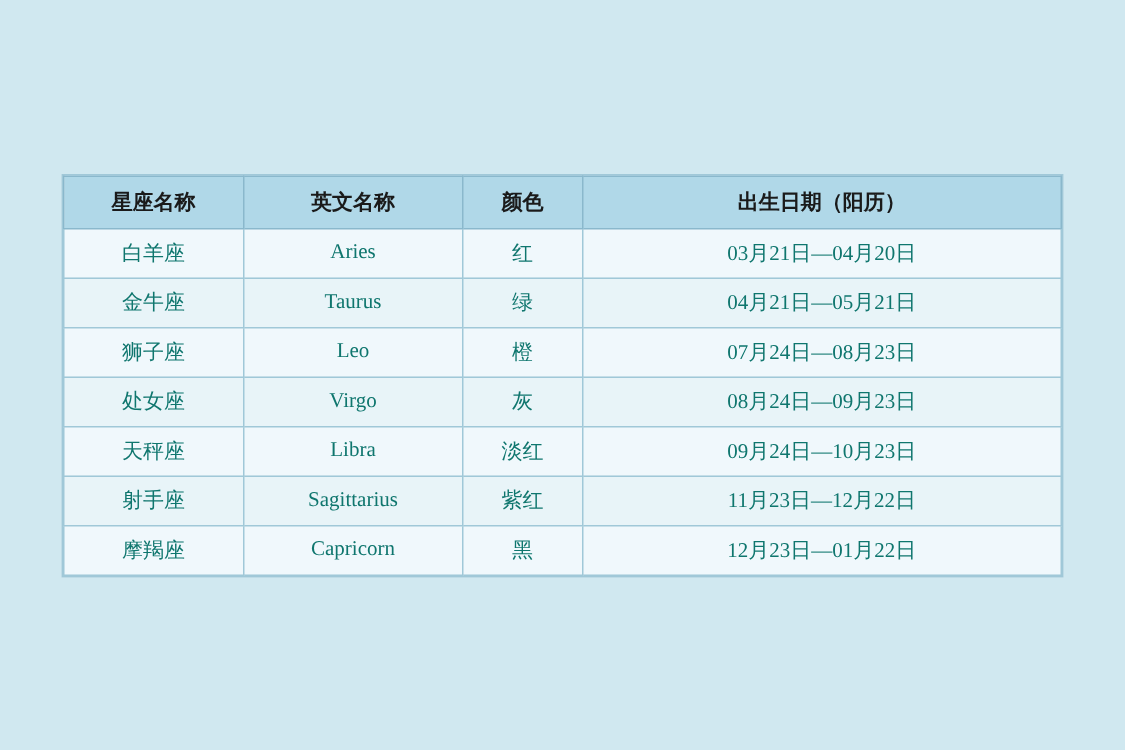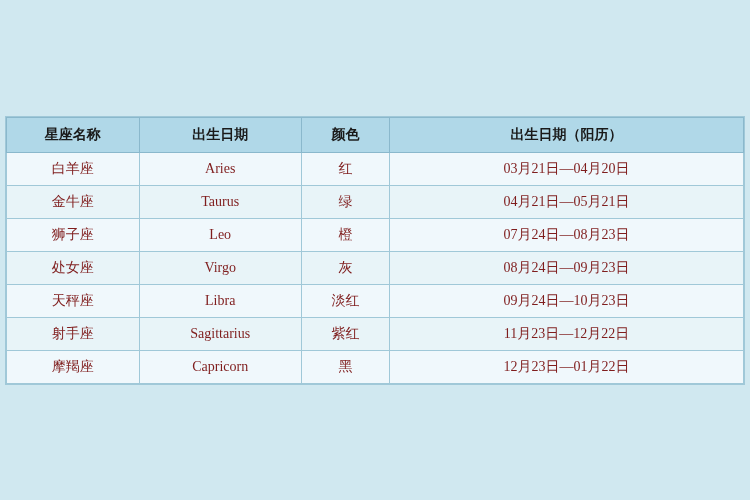--- a/index.html
+++ b/index.html
@@ -15,21 +15,21 @@
       display: flex;
       align-items: center;
       justify-content: center;
       font-family: "SimSun", "宋体", serif;
       font-size: 14px;
     }
 
     .table-container {
       background-color: #e8f4f8;
       border: 1px solid #a0c8d8;
-      width: 740px;
+      width: 668px;
     }
 
     table {
       width: 100%;
       border-collapse: collapse;
     }
 
     thead tr {
       background-color: #b0d8e8;
     }
@@ -48,38 +48,38 @@
     }
 
     tbody tr:nth-child(even) {
       background-color: #e8f4f8;
     }
 
     tbody td {
       border: 1px solid #a0c8d8;
       padding: 7px 12px;
       text-align: center;
-      color: #7f1d1d;
+      color: #0f766e;
       font-size: 14px;
     }
 
     .col-chinese { width: 18%; }
     .col-english { width: 22%; }
     .col-color   { width: 12%; }
     .col-date    { width: 48%; }
   </style>
 </head>
 <body>
 
 <div class="table-container">
   <table>
     <thead>
       <tr>
         <th class="col-chinese">星座名称</th>
-        <th class="col-english">出生日期</th>
+        <th class="col-english">英文名称</th>
         <th class="col-color">颜色</th>
         <th class="col-date">出生日期（阳历）</th>
       </tr>
     </thead>
     <tbody id="table-body">
     <tr>
           <td>白羊座</td>
           <td>Aries</td>
           <td>红</td>
           <td>03月21日—04月20日</td>

